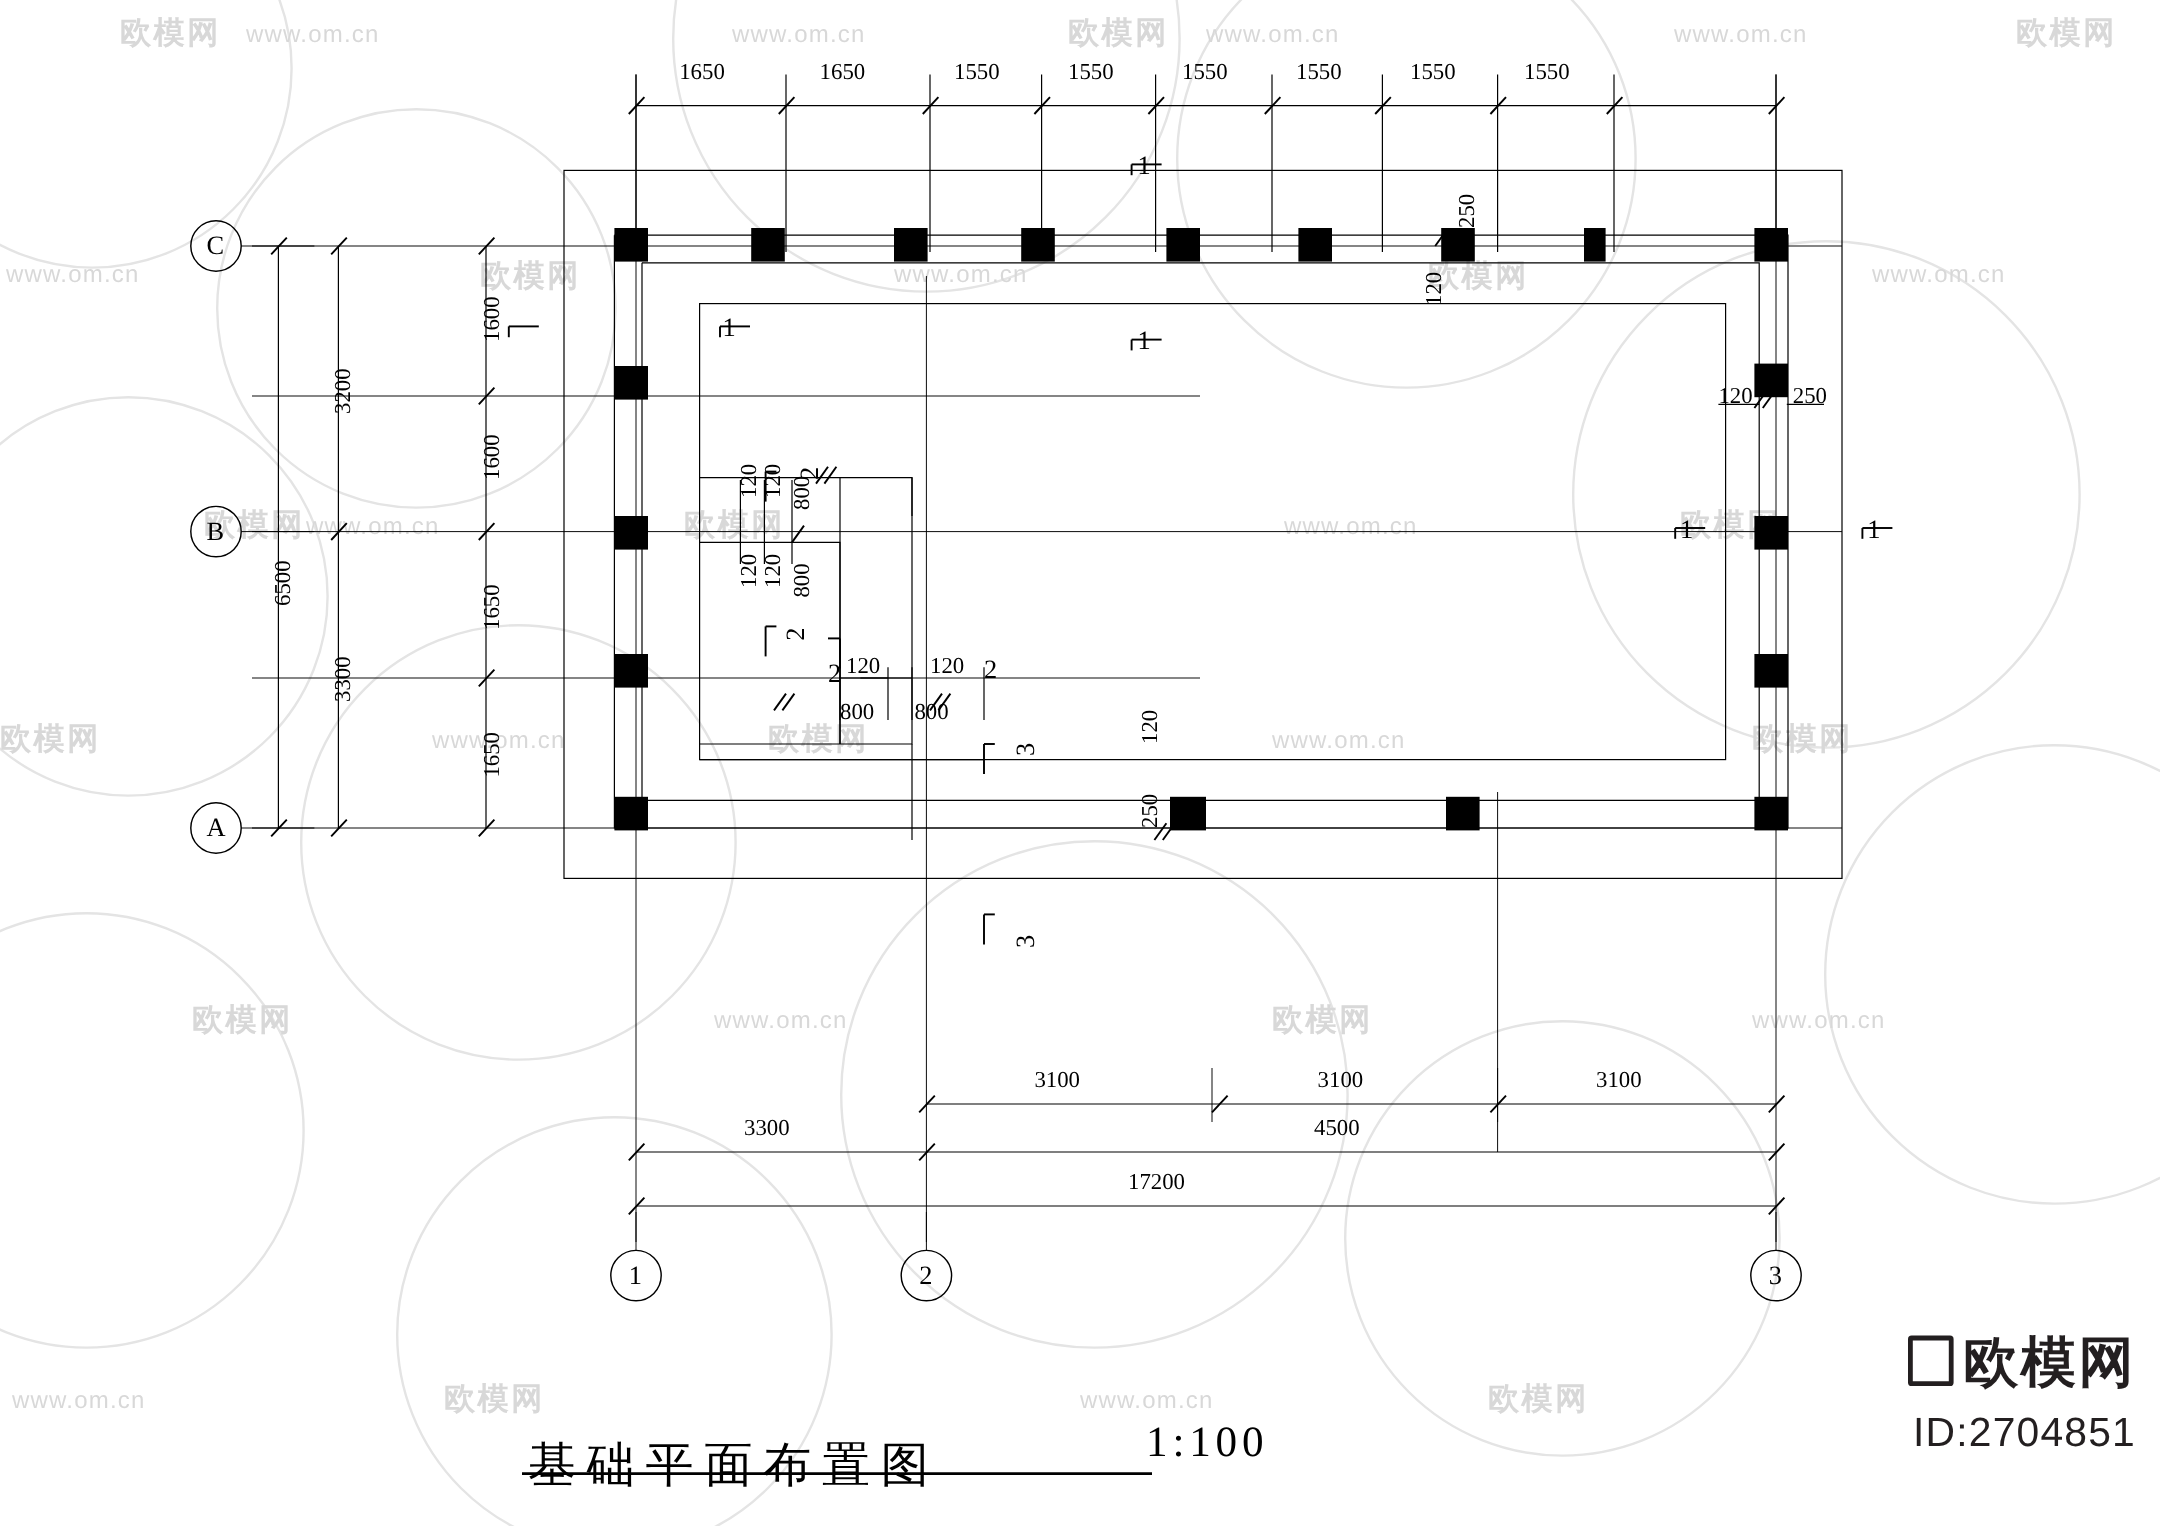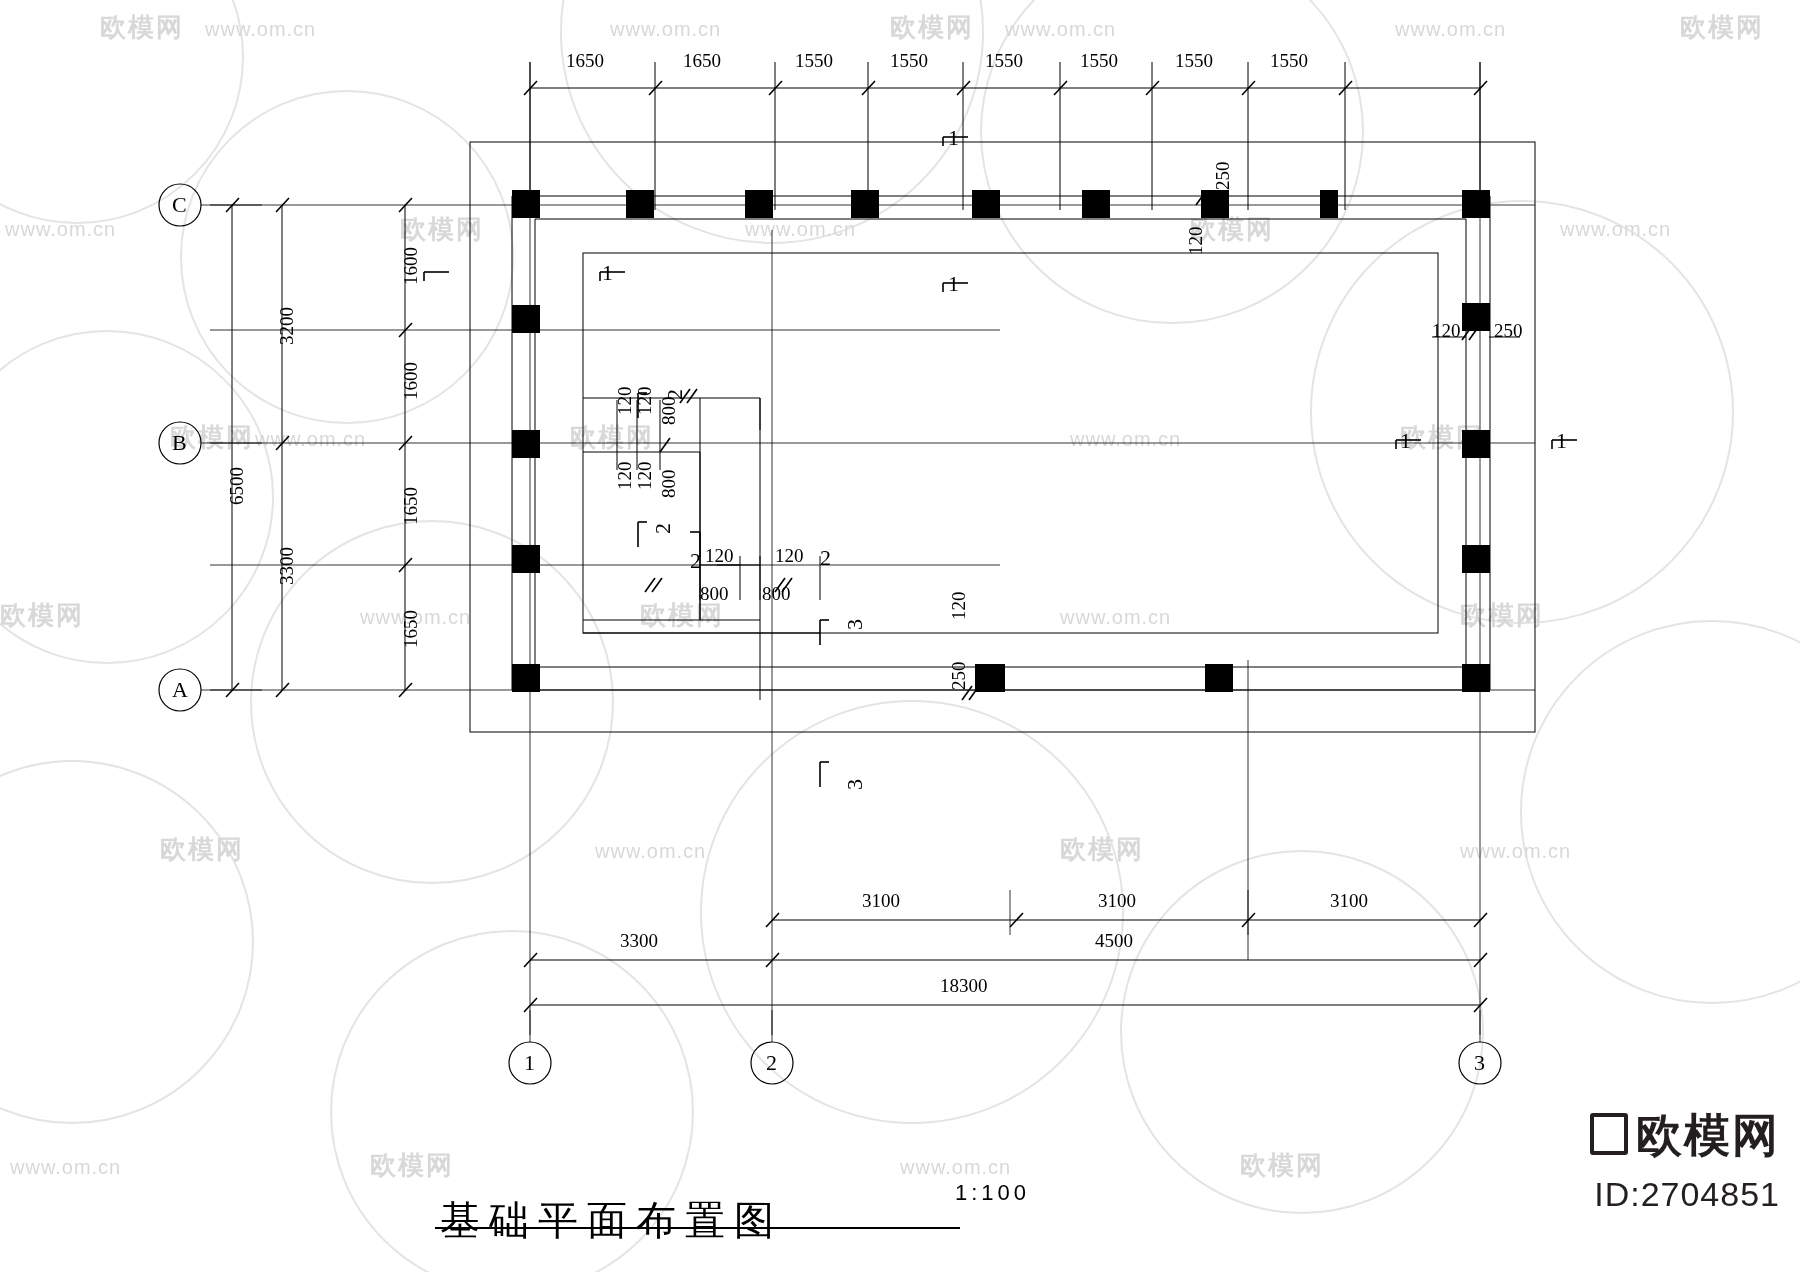--- a/index.html
+++ b/index.html
@@ -7,21 +7,21 @@
        font-family:"Liberation Serif", serif;color:#000;}
   .wm{position:absolute;color:#d8d8d8;font-family:"Liberation Sans",sans-serif;
       user-select:none;pointer-events:none;white-space:nowrap;}
   .wm-text{font-size:20px;letter-spacing:1px;}
   .wm-cn{font-size:26px;font-weight:bold;letter-spacing:2px;}
   .wm-ring{position:absolute;border:2px solid #e4e4e4;border-radius:50%;pointer-events:none;}
   svg.draw{position:absolute;left:0;top:0;width:1800px;height:1272px;}
   .lbl{position:absolute;font-size:19px;font-family:"Liberation Serif",serif;white-space:nowrap;}
   .lbl.v{transform-origin:left top;}
   .title{position:absolute;font-size:40px;letter-spacing:9px;font-family:"Liberation Serif",serif;margin-top:33px;}
-  .scale{position:absolute;font-size:22px;letter-spacing:4px;font-family:Liberation Sans, sans-serif;}
+  .scale{position:absolute;font-size:36px;letter-spacing:4px;font-family:Liberation Serif, serif;}
   .brand{position:absolute;right:18px;}
   .brand-name{font-size:46px;font-weight:bold;color:#231f20;font-family:"Liberation Sans",sans-serif;letter-spacing:2px;}
   .brand-id{font-size:34px;color:#231f20;font-family:"Liberation Sans",sans-serif;letter-spacing:1px;}
   .brand-box{display:inline-block;width:30px;height:34px;border:4px solid #231f20;margin-right:8px;vertical-align:-4px;border-radius:3px;}
 </style>
 </head>
 <body>
 
 <div>
   <div class="wm-ring" style="left:-90px;top:-110px;width:330px;height:330px;"></div>
@@ -277,21 +277,21 @@
 <div class="lbl v" style="left:400px;top:285px;transform:rotate(-90deg);">1600</div>
 <div class="lbl v" style="left:400px;top:400px;transform:rotate(-90deg);">1600</div>
 <div class="lbl v" style="left:400px;top:525px;transform:rotate(-90deg);">1650</div>
 <div class="lbl v" style="left:400px;top:648px;transform:rotate(-90deg);">1650</div>
 
 <div class="lbl" style="left:862px;top:890px;">3100</div>
 <div class="lbl" style="left:1098px;top:890px;">3100</div>
 <div class="lbl" style="left:1330px;top:890px;">3100</div>
 <div class="lbl" style="left:620px;top:930px;">3300</div>
 <div class="lbl" style="left:1095px;top:930px;">4500</div>
-<div class="lbl" style="left:940px;top:975px;">18300</div>
+<div class="lbl" style="left:940px;top:975px;">17200</div>
 
 <div class="lbl" style="left:172px;top:192px;font-size:22px;">C</div>
 <div class="lbl" style="left:172px;top:430px;font-size:22px;">B</div>
 <div class="lbl" style="left:172px;top:677px;font-size:22px;">A</div>
 <div class="lbl" style="left:524px;top:1050px;font-size:22px;">1</div>
 <div class="lbl" style="left:766px;top:1050px;font-size:22px;">2</div>
 <div class="lbl" style="left:1474px;top:1050px;font-size:22px;">3</div>
 
 <div class="lbl v" style="left:1185px;top:255px;transform:rotate(-90deg);">120</div>
 <div class="lbl v" style="left:1212px;top:190px;transform:rotate(-90deg);">250</div>

